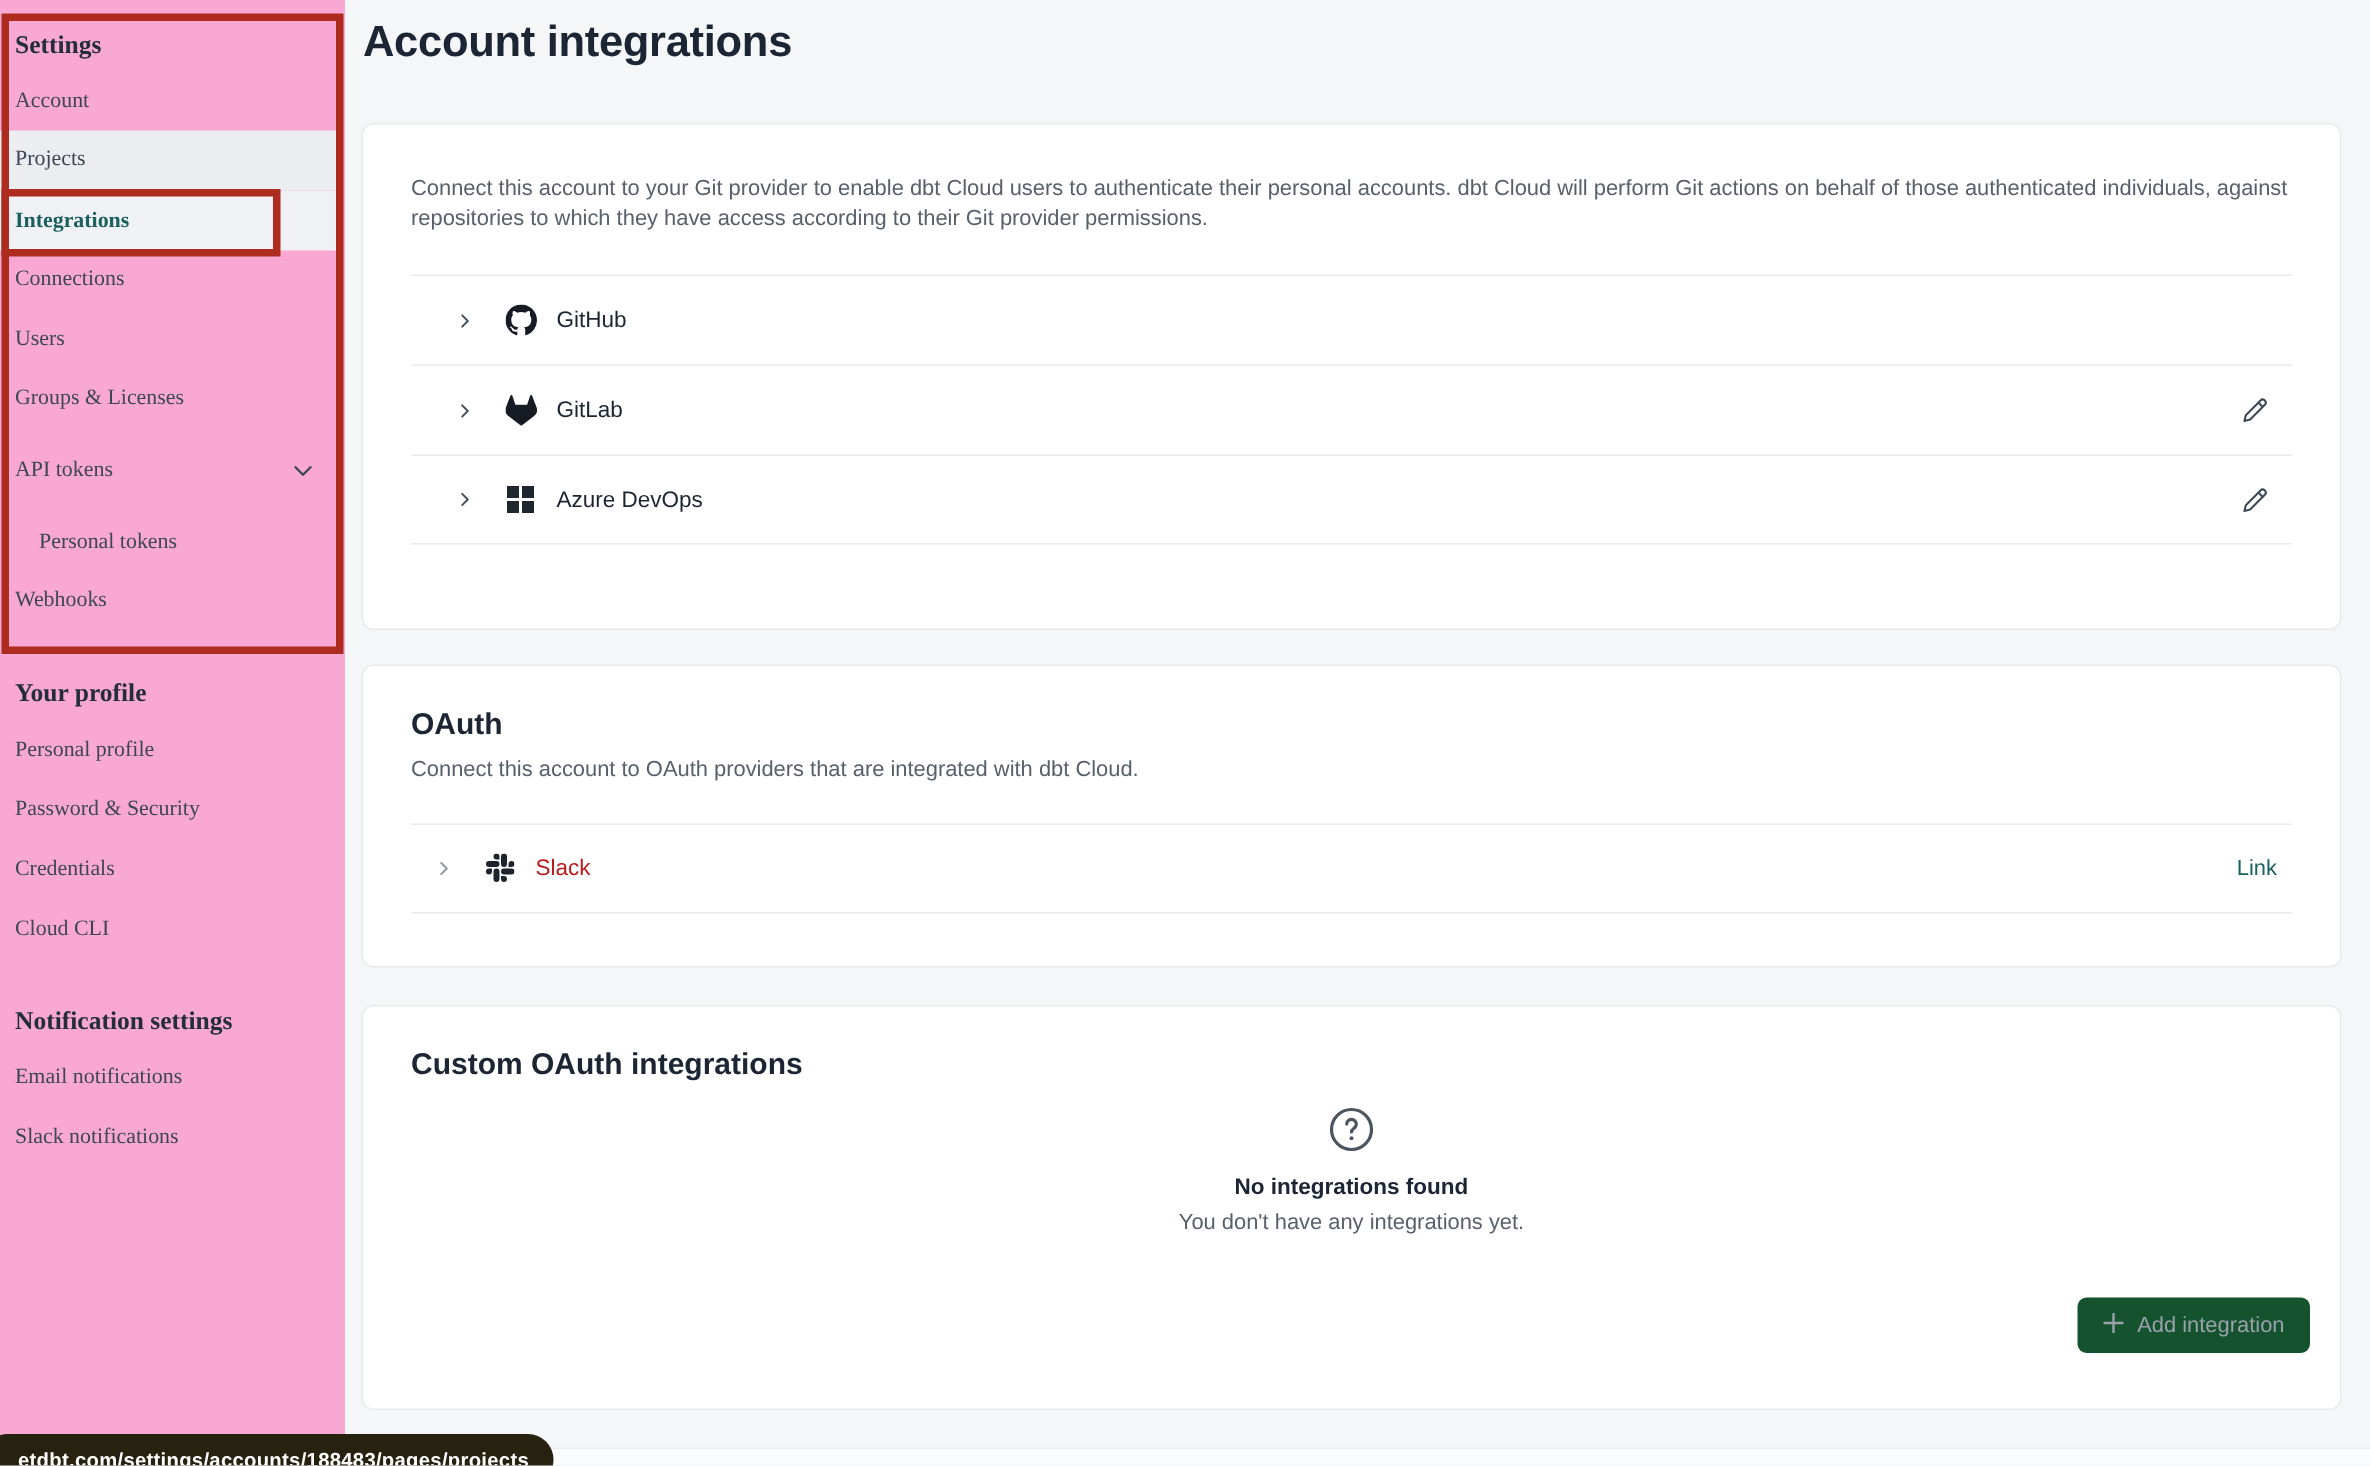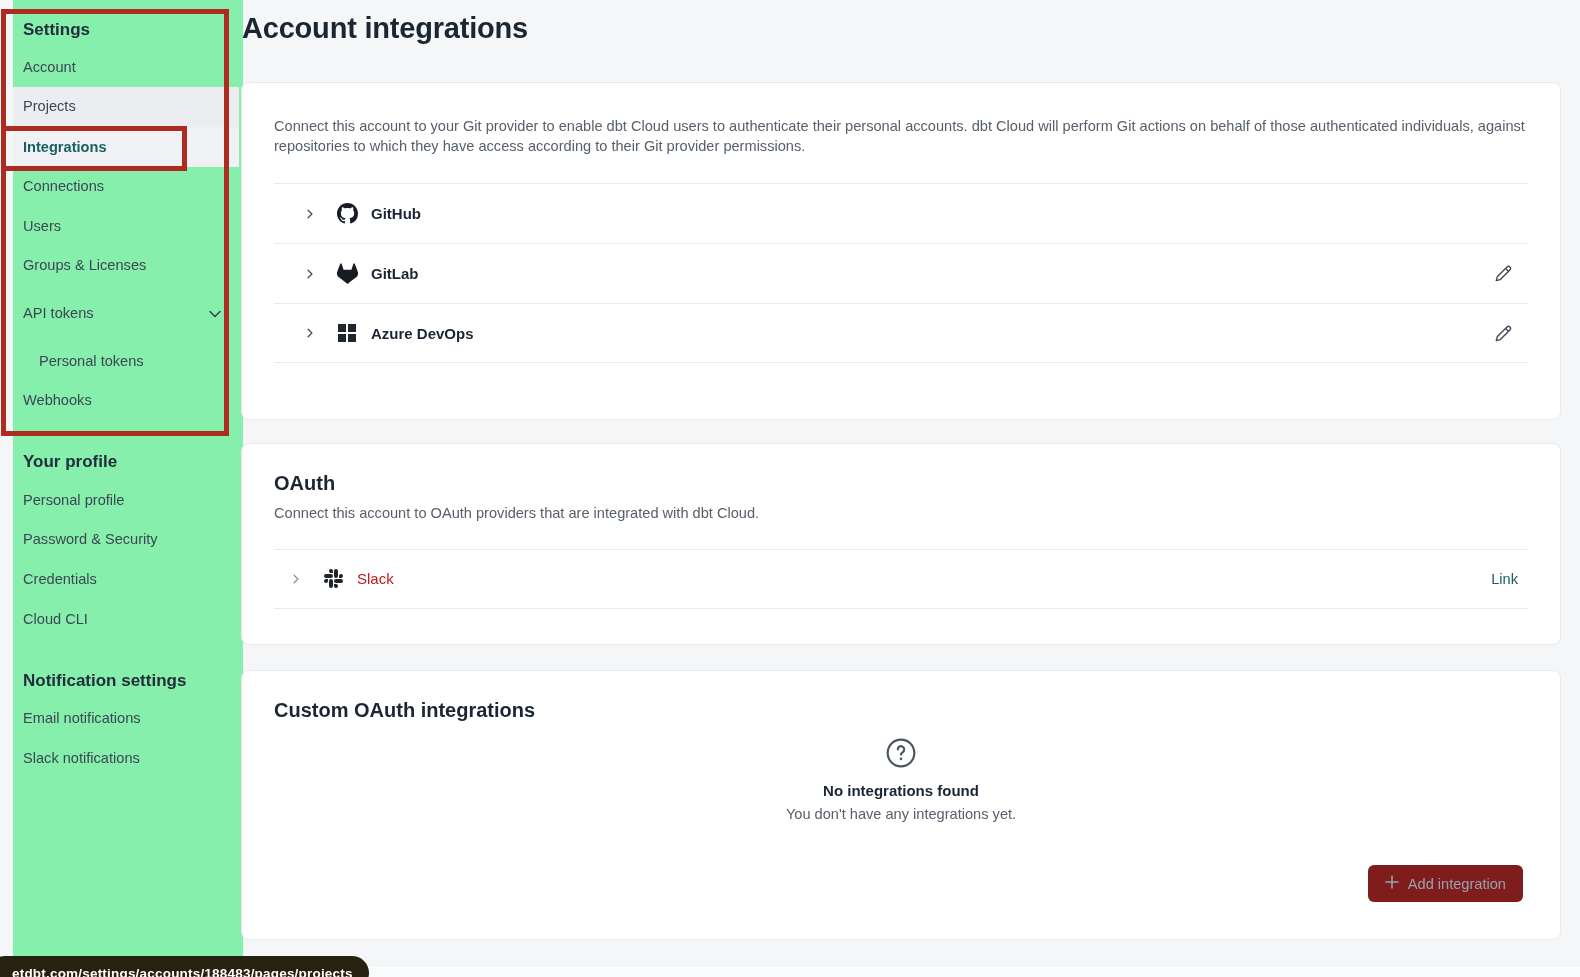--- a/index.html
+++ b/index.html
@@ -6,21 +6,21 @@
   html,body { width:1580px; height:977px; }
   body {
     position: relative;
     background: #f5f6f8;
     font-family: "Liberation Sans", "DejaVu Sans", sans-serif;
     color: #3d4653;
     overflow: hidden;
   }
 
   
-  .sidebar { position:absolute; left:13px; top:0; width:230px; height:965px; background:#86efac; }
+  .sidebar { position:absolute; left:0; top:0; width:230px; height:965px; background:#f9a8d4;font-family:Liberation Serif, serif; }
   .sb-band { position:absolute; left:0; width:226px; height:40px; }
   .band-hover { top:87px; background:#ebedf0; }
   .band-active { top:127px; background:#f0f1f4; }
   .sb-heading { position:absolute; left:10px; font-size:17px; font-weight:700; color:#232d3b; line-height:20px; cursor:default; }
   .sb-item { position:absolute; left:10px; font-size:14.6px; color:#3d4653; line-height:20px; cursor:pointer; }
   .sb-item.active { color:#19605f; font-weight:600; }
   .sb-item.indent { left:26px; }
   .sb-chevron-down { position:absolute; left:194px; top:306px; width:16px; height:16px; cursor:pointer; }
 
   
@@ -40,34 +40,34 @@
   .card-title { font-size:20px; font-weight:700; color:#1b2533; line-height:26px; }
   .card-desc { font-size:14.6px; color:#57606b; line-height:19.5px; margin-top:8px; max-width:1252px; }
 
   .rows { margin:27px 32px 0; }
   .rows-oauth { margin-top:25px; }
   .row { height:60px; display:flex; align-items:center; border-top:1px solid #e8eaec; padding-left:30px; cursor:pointer; }
   .rows .row:last-child { border-bottom:1px solid #e8eaec; }
   .row-slack { padding-left:16px; }
   .row .chev { width:12px; height:12px; margin-right:20px; display:flex; align-items:center; }
   .row .picon { width:22px; margin-right:13px; display:flex; align-items:center; justify-content:center; }
-  .row .plabel { font-size:15px; font-weight:700; color:#1b2533; }
+  .row .plabel { font-size:15px; font-weight:400; color:#1b2533; }
   .row .plabel-reg { font-weight:400; color:#b91c1c; }
   .row .spacer { flex:1; }
   .pencil-btn { width:17px; height:17px; margin-right:16px; cursor:pointer; background:none; border:none; padding:0; display:flex; }
   .link-action { margin-right:10px; font-size:14.6px; color:#19605f; cursor:pointer; text-decoration:none; }
 
   .azure-icon { width:18px; height:18px; display:grid; grid-template-columns:1fr 1fr; grid-template-rows:1fr 1fr; gap:2px; }
   .azure-icon span { background:#20262e; }
 
   .empty-state { text-align:center; margin-top:14px; }
   .empty-title { font-size:15px; font-weight:700; color:#1b2533; margin-top:9px; }
   .empty-sub { font-size:14.6px; color:#57606b; margin-top:7px;text-align:center; }
 
-  .add-btn { position:absolute; top:194px; right:37px; height:37px; padding:0 17px; background:#7f1d1d; border:none; border-radius:6px; color:#99a1ab; font-size:14.6px; font-family:inherit; display:flex; align-items:center; gap:9px; cursor:default; }
+  .add-btn { position:absolute; top:194px; right:20px; height:37px; padding:0 17px; background:#14532d; border:none; border-radius:6px; color:#99a1ab; font-size:14.6px; font-family:inherit; display:flex; align-items:center; gap:9px; cursor:default; }
 
   
   .bottom-strip { position:absolute; left:0; right:0; top:965px; height:12px; background:#fbfcfd; border-top:1px solid #eceef1; }
   .link-preview { position:absolute; left:-12px; top:956px; height:34px; background:#272110; color:#ffffff; border-radius:17px; padding:0 16px 0 24px; display:flex; align-items:center; font-size:13.5px; font-weight:700; letter-spacing:0.2px; z-index:10; white-space:nowrap; }
 </style>
 </head>
 <body>
 
 <nav class="sidebar">
   <div class="sb-band band-hover"></div>

